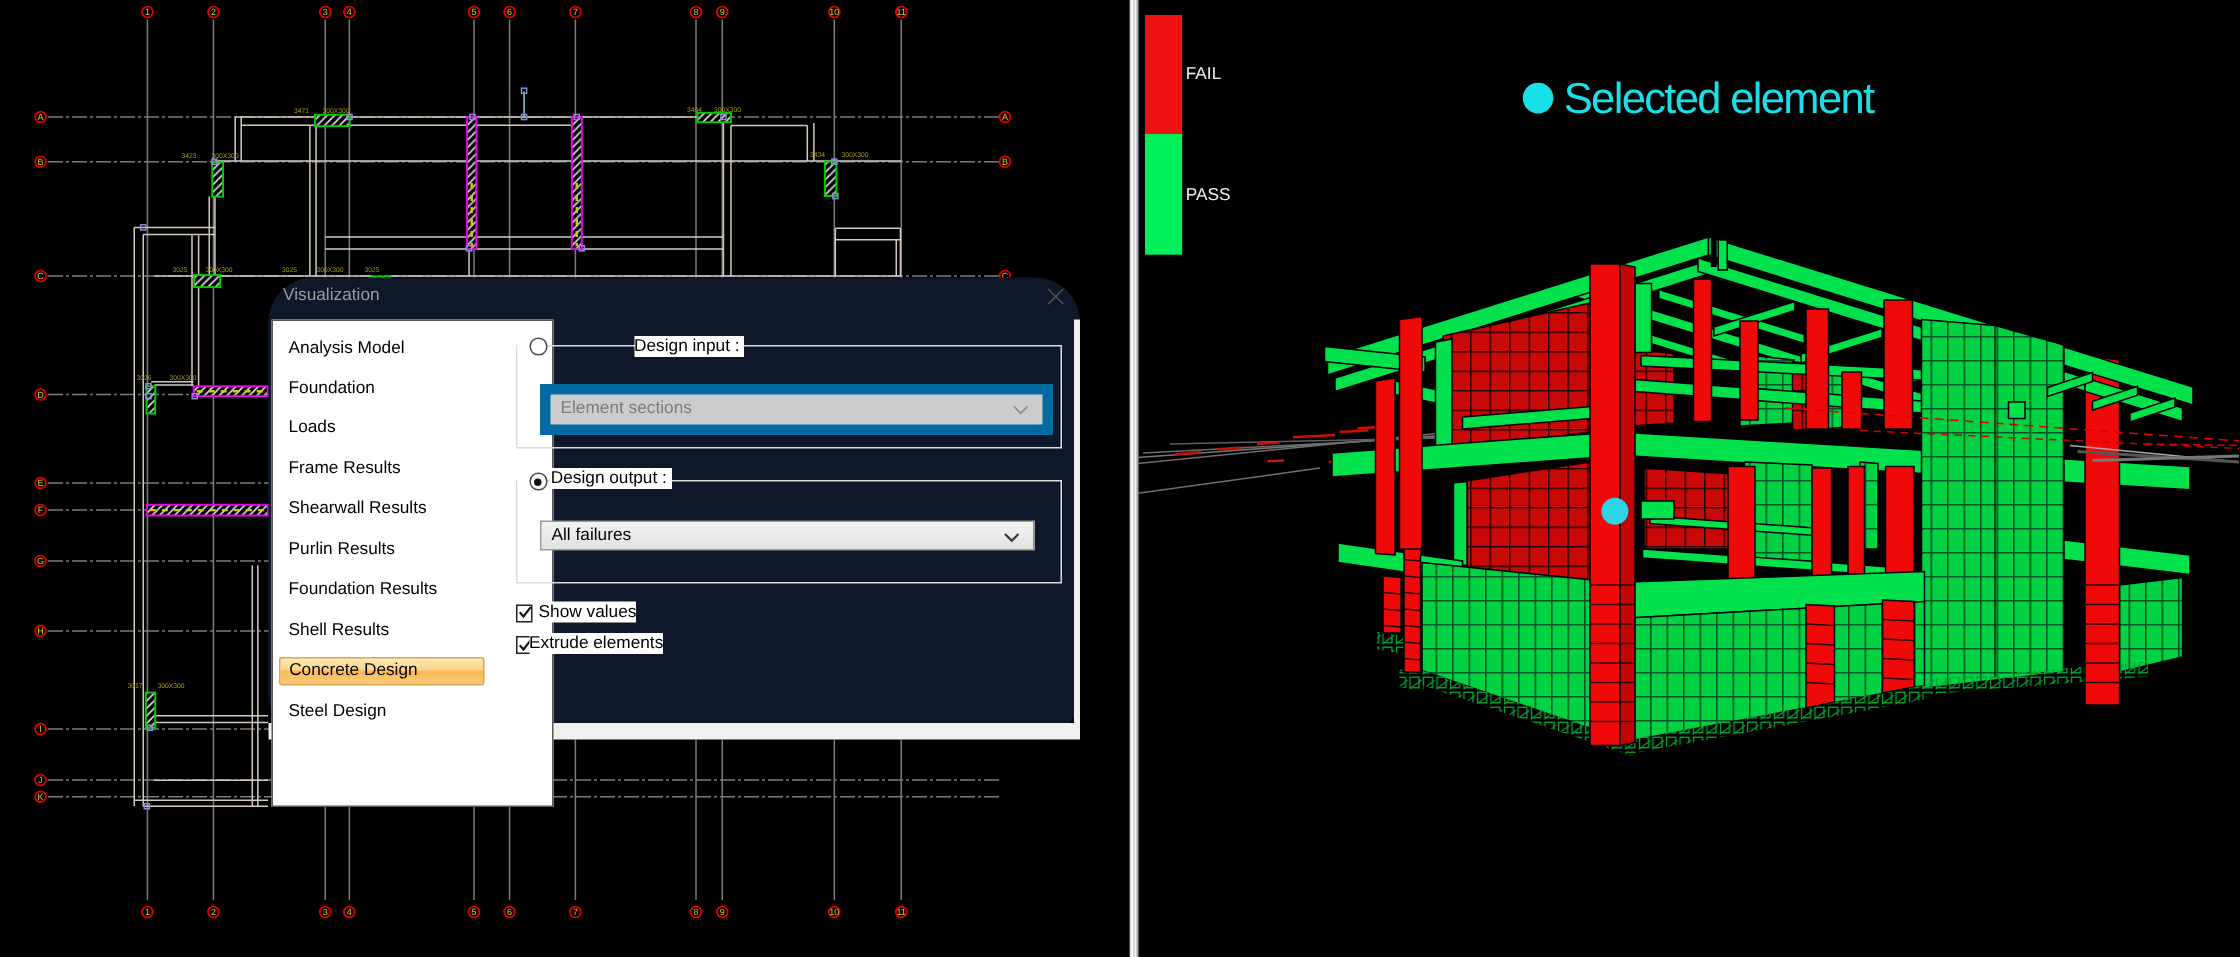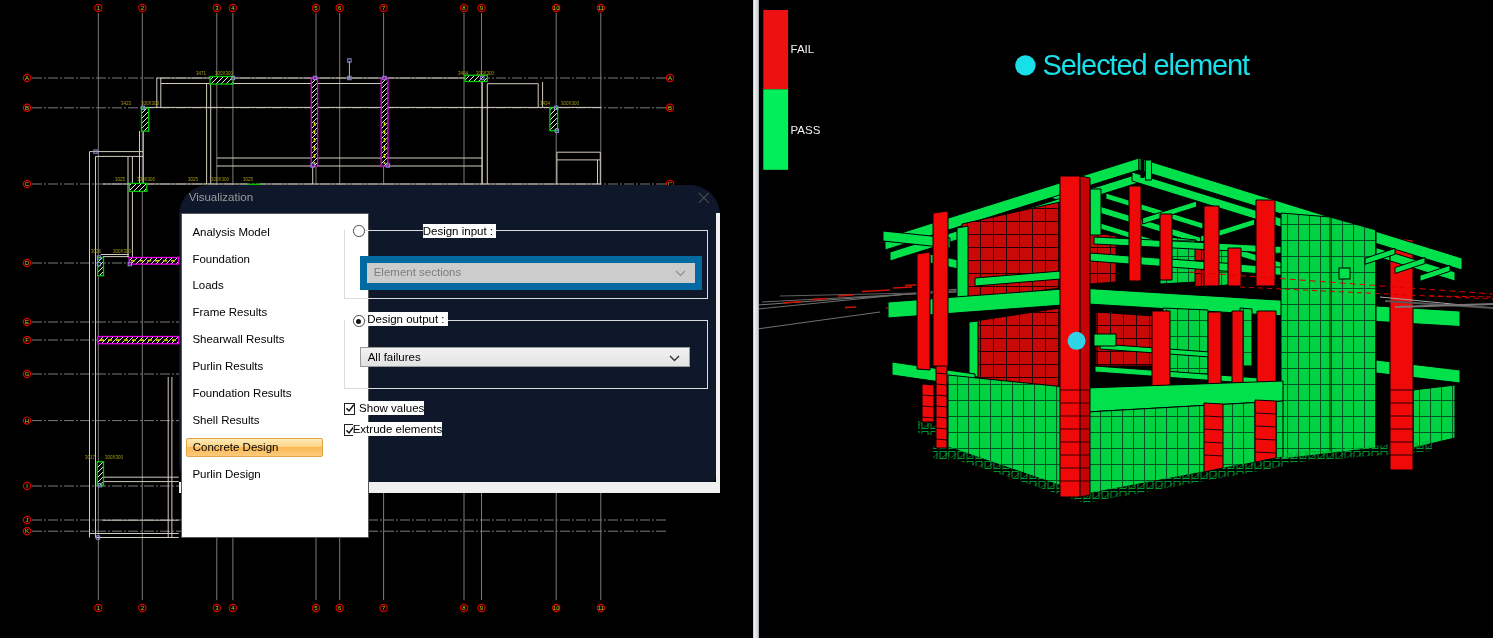--- a/index.html
+++ b/index.html
@@ -354,21 +354,21 @@
     <div id="lb">
       <div class="it" style="top:4.8px">Analysis Model</div>
       <div class="it" style="top:31.7px">Foundation</div>
       <div class="it" style="top:58.6px">Loads</div>
       <div class="it" style="top:85.4px">Frame Results</div>
       <div class="it" style="top:112.3px">Shearwall Results</div>
       <div class="it" style="top:166.1px">Foundation Results</div>
       <div class="it" style="top:139.2px">Purlin Results</div>
       <div class="it" style="top:193.0px">Shell Results</div>
       <div class="sel">Concrete Design</div>
-      <div class="it" style="top:246.9px">Purlin Design</div>
+      <div class="it" style="top:246.9px">Steel Design</div>
     </div>
 
     <div class="gbox" style="left:165.3px;top:45.8px;width:361.9px;height:66.4px;"></div>
     <div class="lab" style="left:166px;top:39px;width:16px;height:14px;"></div>
     <div class="radio" style="left:174.5px;top:40.7px;"></div>
     <div class="lab" style="left:196px;top:39.5px;margin-left:48px;">Design input :&nbsp;</div>
     <div class="combo" style="left:181px;top:71.5px;width:321.3px;height:19.9px;background:#cccccc;border:7px solid #0369a1;color:#7d7d7d;">Element sections
       <svg style="position:absolute;right:9px;top:7px" width="11" height="7">
           <path d="M1 1 L5.5 5.5 L10 1" stroke="#909090" stroke-width="1.2" fill="none"></path>
         </svg>

